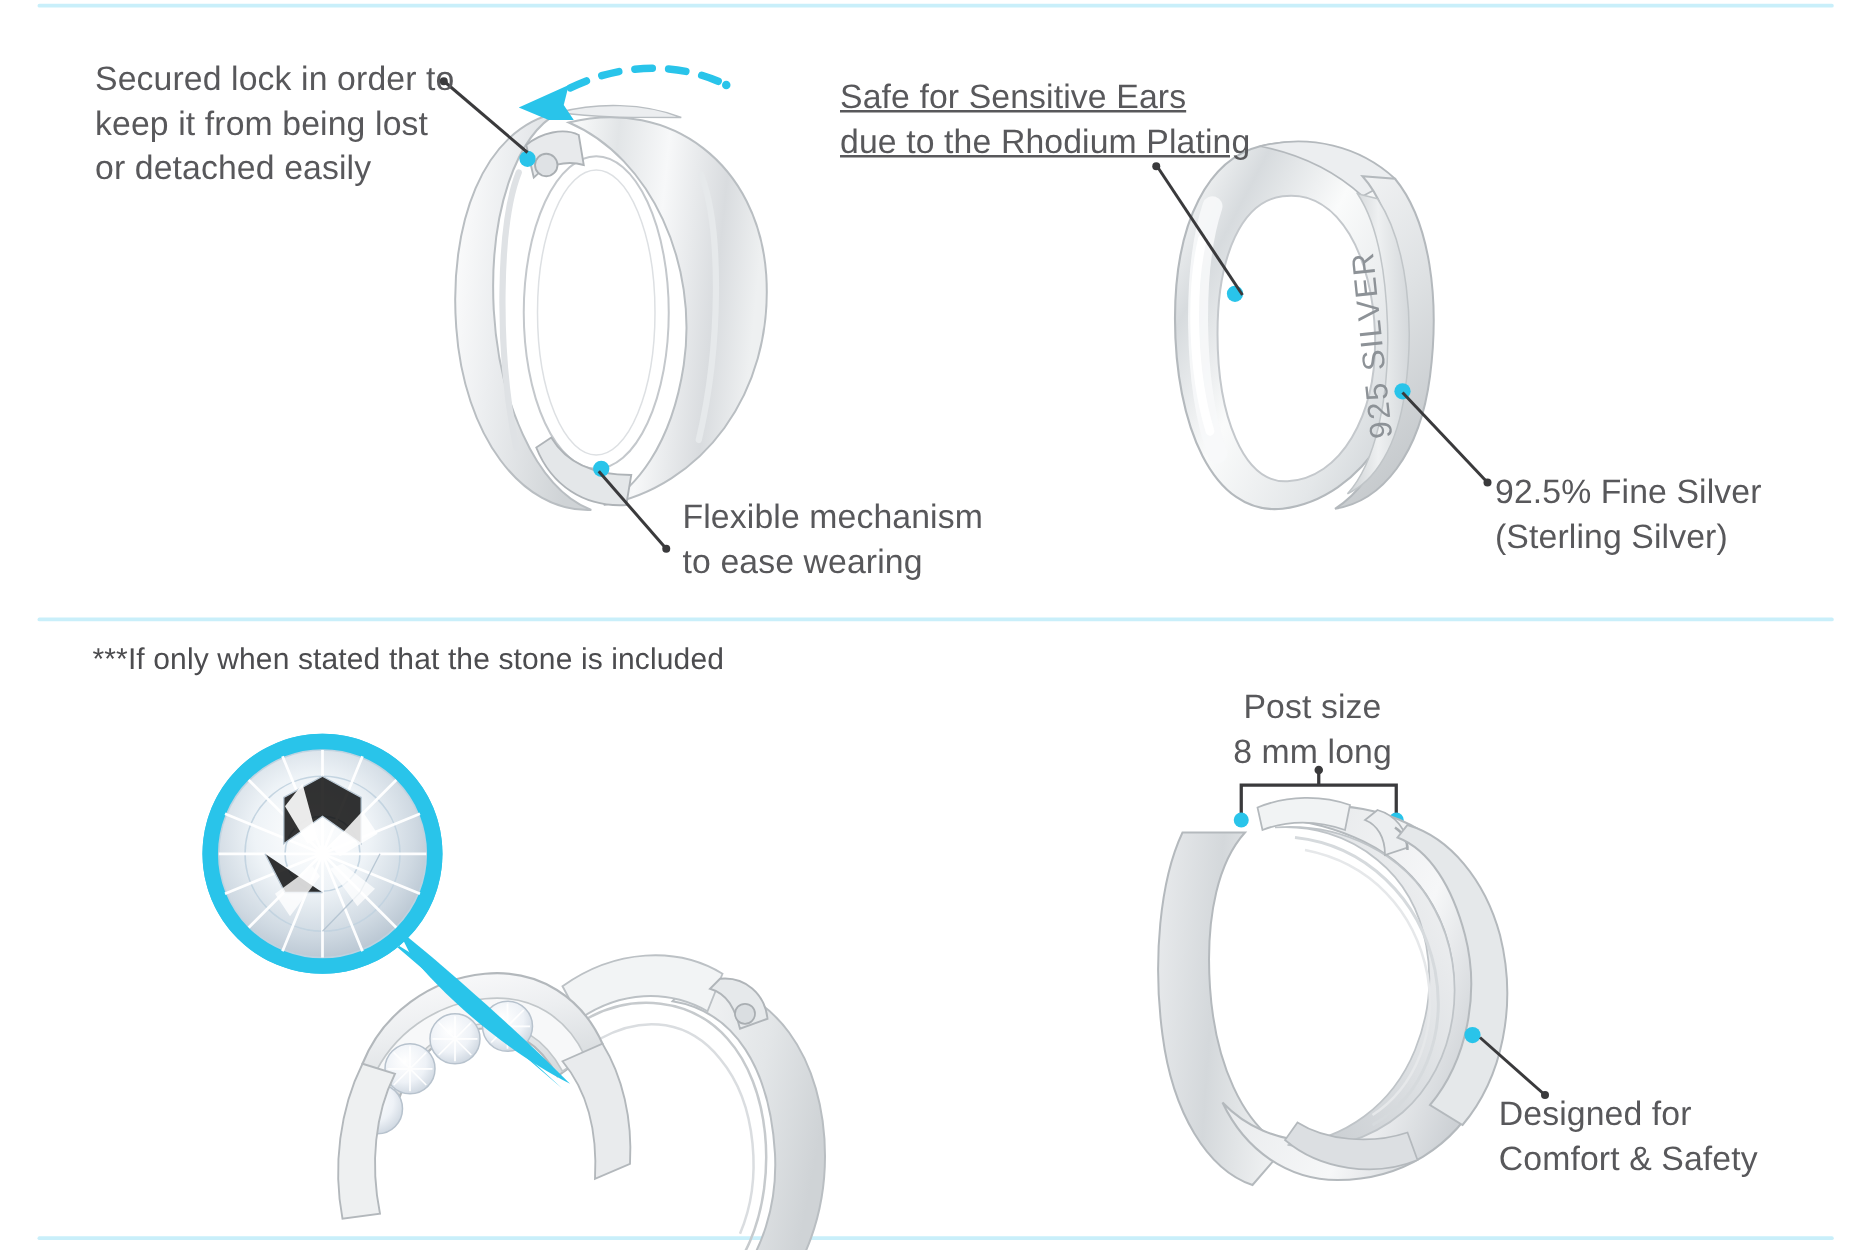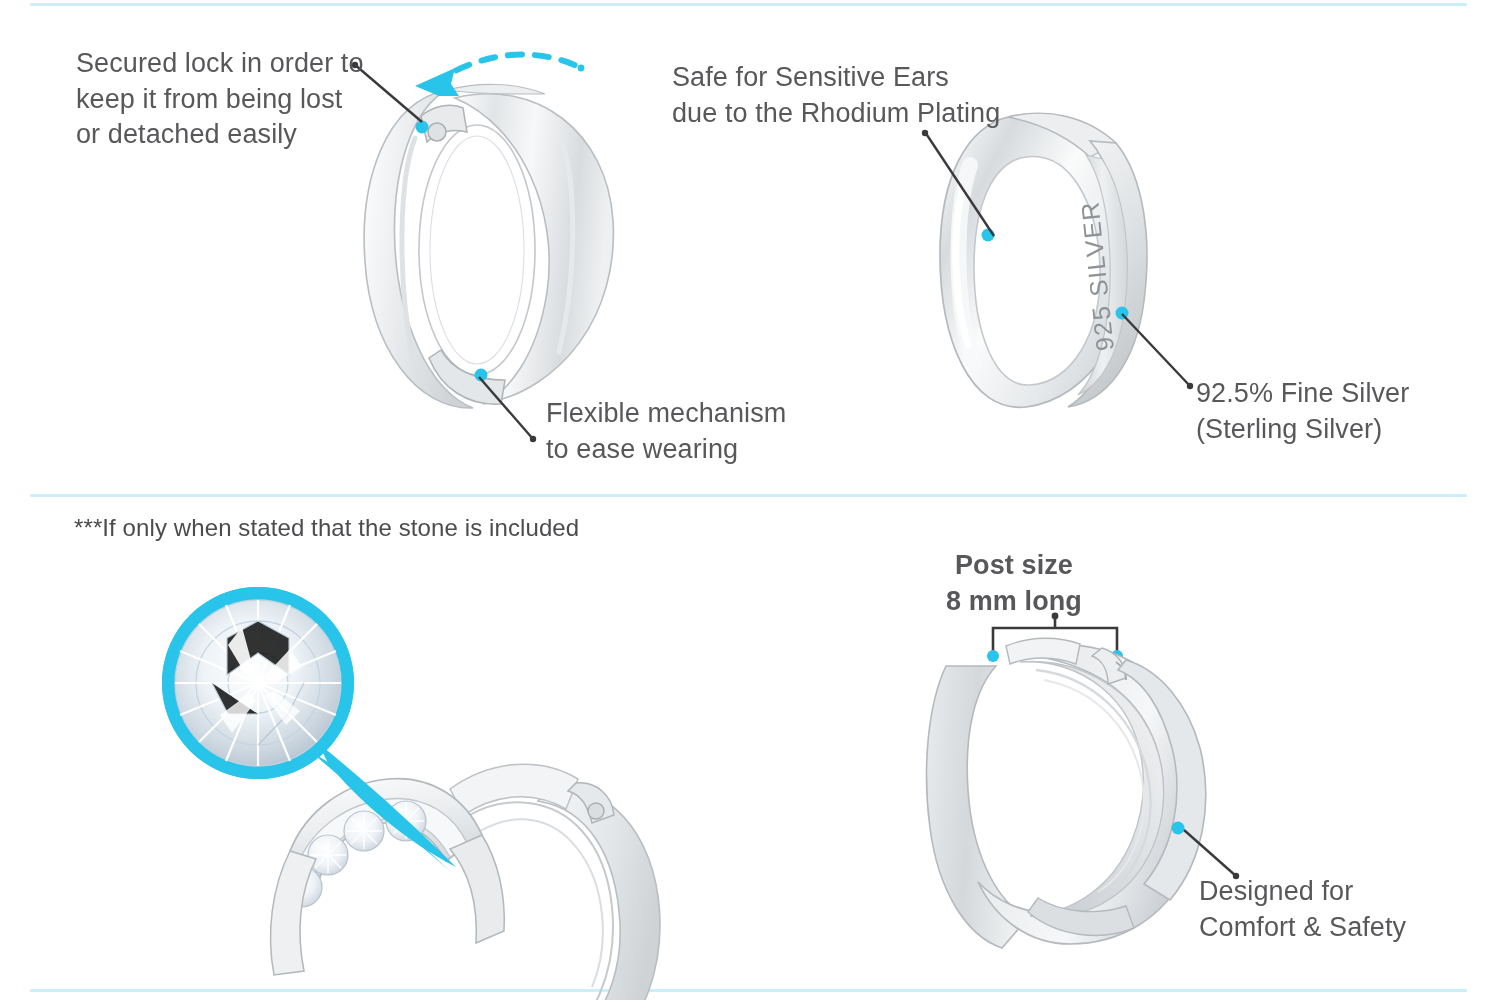--- a/index.html
+++ b/index.html
@@ -39,21 +39,21 @@
     letter-spacing: 0.1px;
   }
   .callout.center-align { text-align: center; }
 
   #label-secured-lock   { left: 76px;  top: 46px;  width: 330px; }
   #label-rhodium        { left: 672px; top: 60px;  width: 360px; }
   #label-flexible       { left: 546px; top: 396px; width: 300px; }
   #label-fine-silver    { left: 1196px;top: 376px; width: 300px; }
   #label-disclaimer     { left: 74px;  top: 512px; width: 600px; font-size: 24px; color: #4c4c4f;}
   #label-zirconia       { left: 316px; top: 636px; width: 320px; }
-  #label-post-size      { left: 894px; top: 548px; width: 240px; font-weight: bold; }
+  #label-post-size      { left: 930px; top: 548px; width: 240px; }
   #label-comfort        { left: 1199px;top: 874px; width: 300px; }
 
   svg.art { position: absolute; overflow: visible; }
   #art-lock-hoop   { left: 355px; top: 70px; }
   #art-silver-hoop { left: 930px; top: 95px; }
   #art-cz-hoop     { left: 150px; top: 575px; }
   #art-post-hoop   { left: 920px; top: 600px; }
 </style>
 </head>
 <body>
@@ -176,21 +176,21 @@
   <svg class="art" style="left:920px; top:128px;" width="90" height="115" viewBox="0 0 90 115">
     <line x1="5" y1="4" x2="74" y2="108" stroke="#3a3a3c" stroke-width="2.4"></line>
     <circle cx="5" cy="5" r="3.2" fill="#3a3a3c"></circle>
   </svg>
 
   <svg class="art" style="left:1118px; top:310px;" width="90" height="90" viewBox="0 0 90 90">
     <line x1="4" y1="4" x2="72" y2="76" stroke="#3a3a3c" stroke-width="2.4"></line>
     <circle cx="72" cy="76" r="3.2" fill="#3a3a3c"></circle>
   </svg>
 
-  <div class="callout" id="label-rhodium" style="color: rgb(88, 88, 91);">Safe for Sensitive Ears
+  <div class="callout" id="label-rhodium" style="color: rgb(88, 88, 91); text-decoration: underline;">Safe for Sensitive Ears
 due to the Rhodium Plating</div>
 
   <div class="callout" id="label-fine-silver" style="color: rgb(88, 88, 91);">92.5% Fine Silver
 (Sterling Silver)</div>
 
   <div class="callout" id="label-disclaimer">***If only when stated that the stone is included</div>
 
   <svg class="art" id="art-cz-hoop" width="520" height="370" viewBox="0 0 520 370">
     <defs>
       <linearGradient id="gCZband" x1="0" y1="0" x2="0.4" y2="1">

